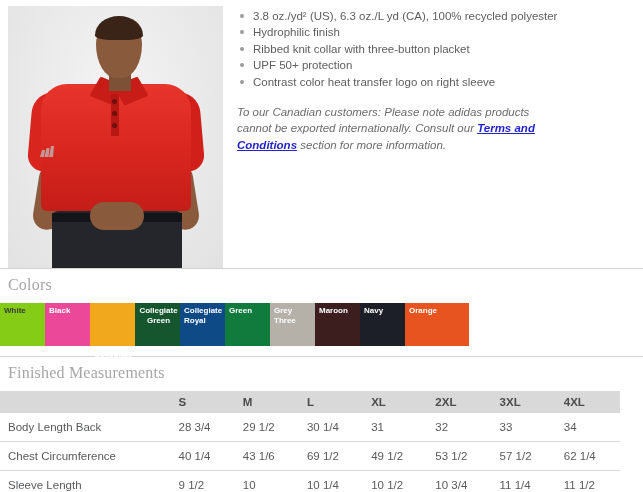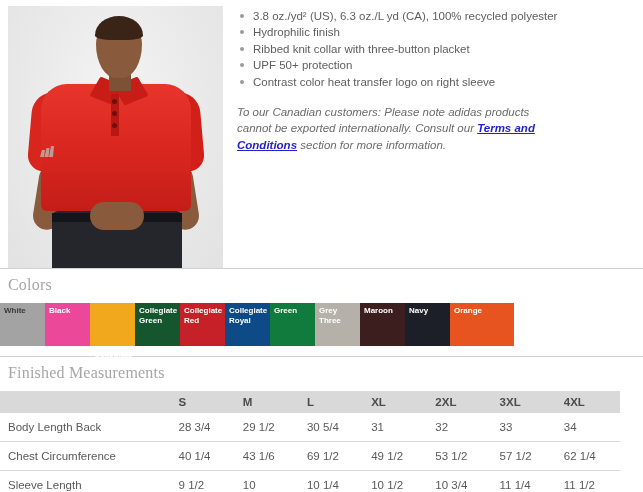--- a/index.html
+++ b/index.html
@@ -315,34 +315,31 @@
     </ul>
 
     <p class="note"><span>To our Canadian customers: Please note adidas products cannot be exported internationally. Consult our </span><a href="#" style="color: rgb(34, 34, 204);">Terms and Conditions</a><span> section for more information.</span></p>
   </div>
 </div>
 
 <div class="rule"></div>
 <div class="section-title">Colors</div>
 
 <div class="swatches">
-  <div class="swatch" style="background: #a3a3a3;">
+  <div class="swatch" style="background: #84cc16;">
     <span style="color: rgb(58, 58, 58);">White</span>
   </div>
   <div class="swatch" style="background: #ec4899;">
     <span style="color: rgb(255, 255, 255);">Black</span>
   </div>
   <div class="swatch" style="background: rgb(242, 168, 29);">
     <span style="color: rgb(255, 255, 255); margin-top: 44px;">Collegiate Gold</span>
   </div>
   <div class="swatch" style="background: rgb(21, 86, 47);">
-    <span style="color: rgb(255, 255, 255);">Collegiate Green</span>
-  </div>
-  <div class="swatch" style="background: rgb(198, 33, 40);">
-    <span style="color: rgb(255, 255, 255);">Collegiate Red</span>
+    <span style="color: rgb(255, 255, 255); text-align: center;">Collegiate Green</span>
   </div>
   <div class="swatch" style="background: rgb(13, 74, 134);">
     <span style="color: rgb(255, 255, 255);">Collegiate Royal</span>
   </div>
   <div class="swatch" style="background: rgb(17, 122, 61);">
     <span style="color: rgb(255, 255, 255);">Green</span>
   </div>
   <div class="swatch" style="background: rgb(181, 176, 168);">
     <span style="color: rgb(255, 255, 255);">Grey Three</span>
   </div>
@@ -381,21 +378,21 @@
       <th>2XL</th>
       <th>3XL</th>
       <th>4XL</th>
     </tr>
   </thead>
   <tbody>
     <tr>
       <td>Body Length Back</td>
       <td>28 3/4</td>
       <td>29 1/2</td>
-      <td>30 5/4</td>
+      <td>30 1/4</td>
       <td>31</td>
       <td>32</td>
       <td>33</td>
       <td>34</td>
     </tr>
     <tr>
       <td>Chest Circumference</td>
       <td>40 1/4</td>
       <td>43 1/6</td>
       <td>69 1/2</td>

